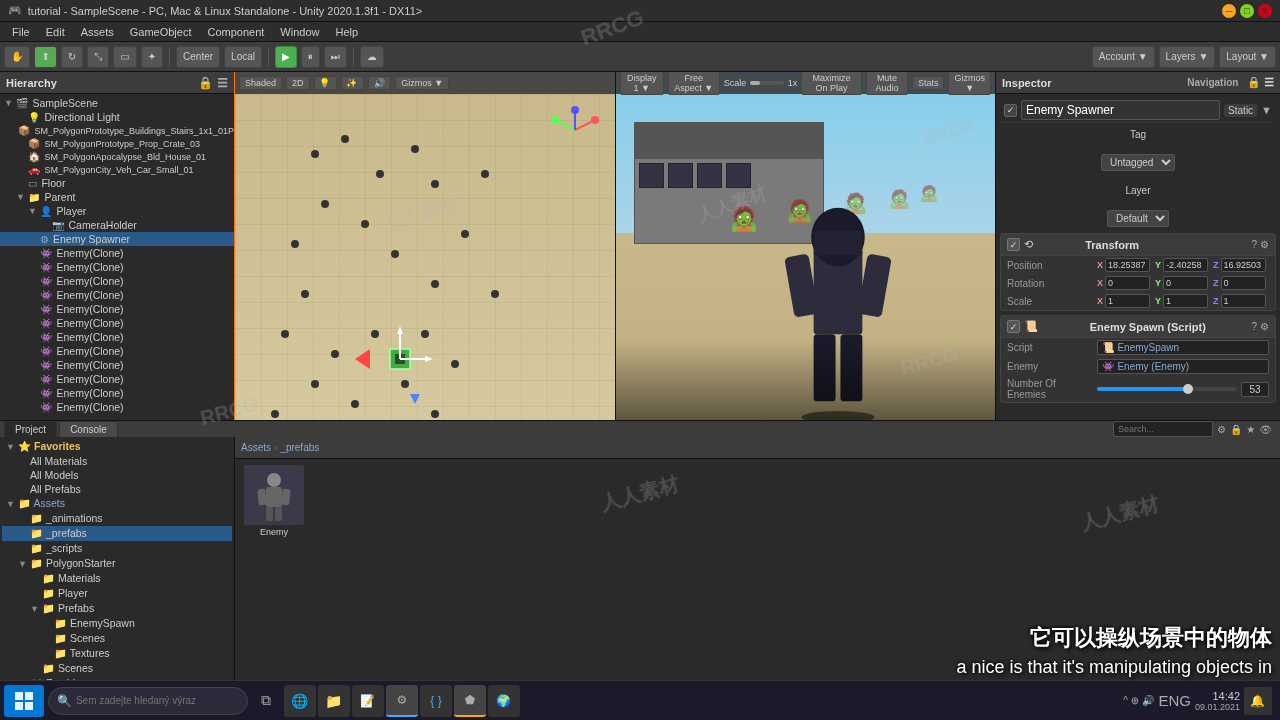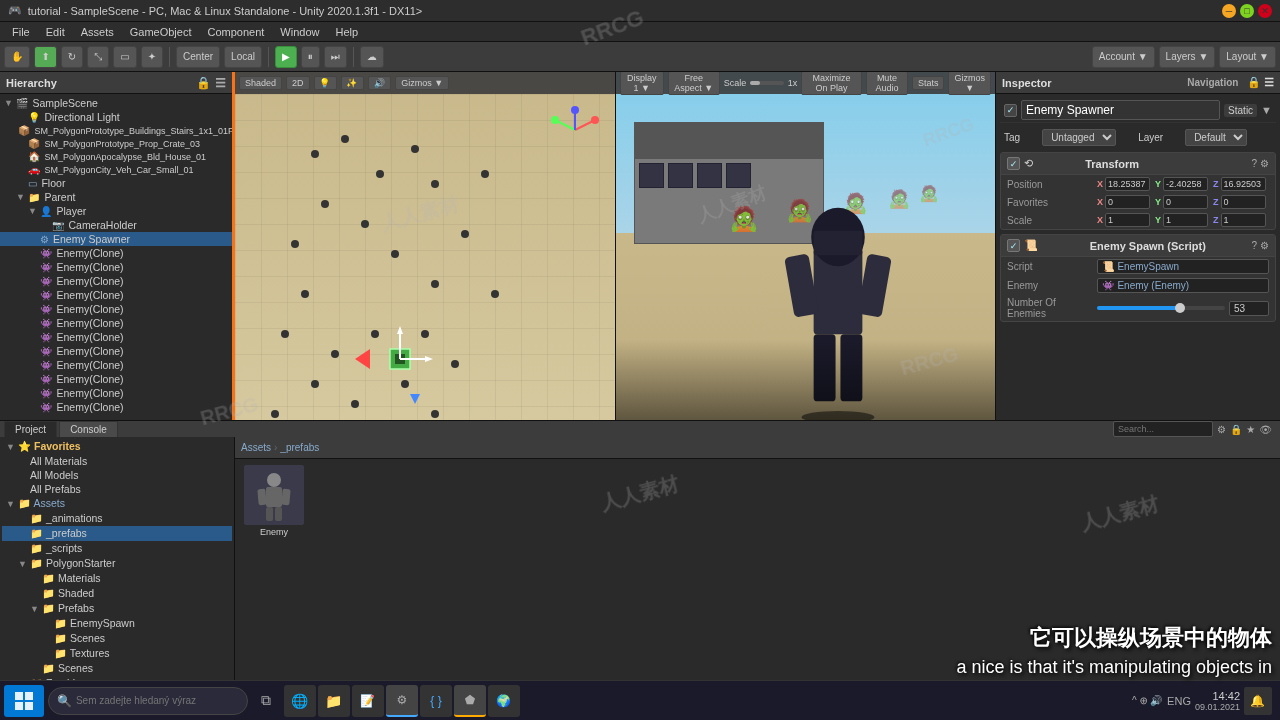--- a/index.html
+++ b/index.html
@@ -36,21 +36,21 @@
     .toolbar-step { background: #555; }
 
     
     #main-layout {
       width: 100%; height: calc(720px - 22px - 20px - 30px - 30px - 40px);
       display: flex;
     }
 
     
     #hierarchy {
-      width: 235px; min-width: 235px; background: #2a2a2a; border-right: 3px solid #f97316;
+      width: 235px; min-width: 235px; background: #2a2a2a; border-right: 1px solid #f97316;
       display: flex; flex-direction: column;
     }
     .panel-header {
       height: 22px; background: #3c3c3c; display: flex; align-items: center; justify-content: space-between;
       padding: 0 6px; border-bottom: 1px solid #111; font-size: 11px; font-weight: bold; color: #ddd;
     }
     .panel-header-icons { display: flex; gap: 4px; color: #aaa; font-size: 12px; }
     .hierarchy-content { overflow-y: auto; flex: 1; padding: 2px 0; }
     .hier-item { padding: 1px 4px; display: flex; align-items: center; gap: 2px; cursor: pointer; color: #ccc; font-size: 10.5px; }
     .hier-item.selected { background: #2a5a8a; }
@@ -108,21 +108,21 @@
     
     #inspector {
       width: 285px; min-width: 285px; background: #2a2a2a; border-left: 1px solid #111;
       display: flex; flex-direction: column;
     }
     .inspector-content { overflow-y: auto; flex: 1; padding: 4px; }
     .inspector-header-row {
       display: flex; align-items: center; gap: 4px; padding: 2px 4px;
       border-bottom: 1px solid #333; margin-bottom: 4px;
     }
-    .inspector-tag-row { display: flex; align-items: center; gap: 22px; padding: 2px 4px; margin-bottom: 4px; font-size: 10px; }
+    .inspector-tag-row { display: flex; align-items: center; gap: 14px; padding: 2px 4px; margin-bottom: 4px; font-size: 10px; flex-direction: column; }
     .inspector-select { background: #444; border: 1px solid #555; color: #ccc; padding: 1px 4px; font-size: 10px; border-radius: 2px; }
     .component-block { background: #333; border: 1px solid #444; border-radius: 3px; margin-bottom: 4px; }
     .component-header { height: 22px; background: #3c3c3c; display: flex; align-items: center; padding: 0 6px; gap: 4px; border-bottom: 1px solid #444; cursor: pointer; }
     .component-title { font-size: 11px; font-weight: bold; color: #ddd; flex: 1; margin-left: 48px; }
     .component-icons { display: flex; gap: 3px; font-size: 10px; color: #aaa; }
     .prop-row { display: flex; align-items: center; padding: 2px 6px; font-size: 10px; min-height: 18px; }
     .prop-label { width: 90px; color: #999; flex-shrink: 0; }
     .prop-input { background: #222; border: 1px solid #555; color: #ccc; padding: 1px 4px; font-size: 10px; border-radius: 2px; width: 60px; }
     .prop-xyz { display: flex; gap: 2px; flex: 1; }
     .xyz-field { display: flex; align-items: center; gap: 2px; flex: 1; }
@@ -558,21 +558,21 @@
               <input class="xyz-input" type="text" value="-2.40258" style="">
             </div>
             <div class="xyz-field">
               <span class="xyz-label z">Z</span>
               <input class="xyz-input" type="text" value="16.92503" style="">
             </div>
           </div>
         </div>
 
         <div class="prop-row">
-          <span class="prop-label">Favorites</span>
+          <span class="prop-label">Rotation</span>
           <div class="prop-xyz">
             <div class="xyz-field">
               <span class="xyz-label">X</span>
               <input class="xyz-input" type="text" value="0" style="">
             </div>
             <div class="xyz-field">
               <span class="xyz-label y">Y</span>
               <input class="xyz-input" type="text" value="0" style="">
             </div>
             <div class="xyz-field">
@@ -629,21 +629,21 @@
           </div>
         </div>
 
         <div class="prop-row">
           <span class="prop-label">Number Of Enemies</span>
           <div class="slider-row">
             <div class="slider">
               <div class="slider-fill" style="width:65%;"></div>
               <div class="slider-thumb" style="left:65%;"></div>
             </div>
-            <input class="prop-input" type="text" value="53" style="width: 40px;">
+            <input class="prop-input" type="text" value="53" style="width: 28px; text-align: center;">
           </div>
         </div>
       </div>
 
       
     </div>
   </div>
 
 </div>
 
@@ -700,21 +700,21 @@
       <div class="hier-item indent-1">
         <span class="hier-arrow">▼</span>
         <span>📁 PolygonStarter</span>
       </div>
       <div class="hier-item indent-2">
         <span class="hier-arrow"> </span>
         <span>📁 Materials</span>
       </div>
       <div class="hier-item indent-2">
         <span class="hier-arrow"> </span>
-        <span>📁 Shaded</span>
+        <span>📁 Player</span>
       </div>
       <div class="hier-item indent-2">
         <span class="hier-arrow">▼</span>
         <span>📁 Prefabs</span>
       </div>
       <div class="hier-item indent-3">
         <span class="hier-arrow"> </span>
         <span>📁 EnemySpawn</span>
       </div>
       <div class="hier-item indent-3">
@@ -820,21 +820,21 @@
         <span style="font-size:12px;">⬟</span>
       </div>
     <div style="width:32px;height:32px;background:#333;border-radius:3px;display:flex;align-items:center;justify-content:center;cursor:pointer;">
         <span style="font-size:12px;">🌍</span>
       </div>
   </div>
   <div style="flex:1;"></div>
 
   <div style="display:flex;align-items:center;gap:4px;padding-right:4px;">
     <span style="font-size:10px;color:#aaa;">^ ⊕ 🔊</span>
-    <span style="font-size:11px;color:#aaa;">ENG</span>
+    <span style="font-size:15px;color:#aaa;">ENG</span>
     <div style="text-align:right;">
       <div style="font-size:11px;color:#ccc;">14:42</div>
       <div style="font-size:9px;color:#aaa;">09.01.2021</div>
     </div>
     <div style="width:28px;height:28px;background:#333;border-radius:2px;cursor:pointer;display:flex;align-items:center;justify-content:center;">
       <span style="font-size:12px;">🔔</span>
     </div>
   </div>
 </div>
 

